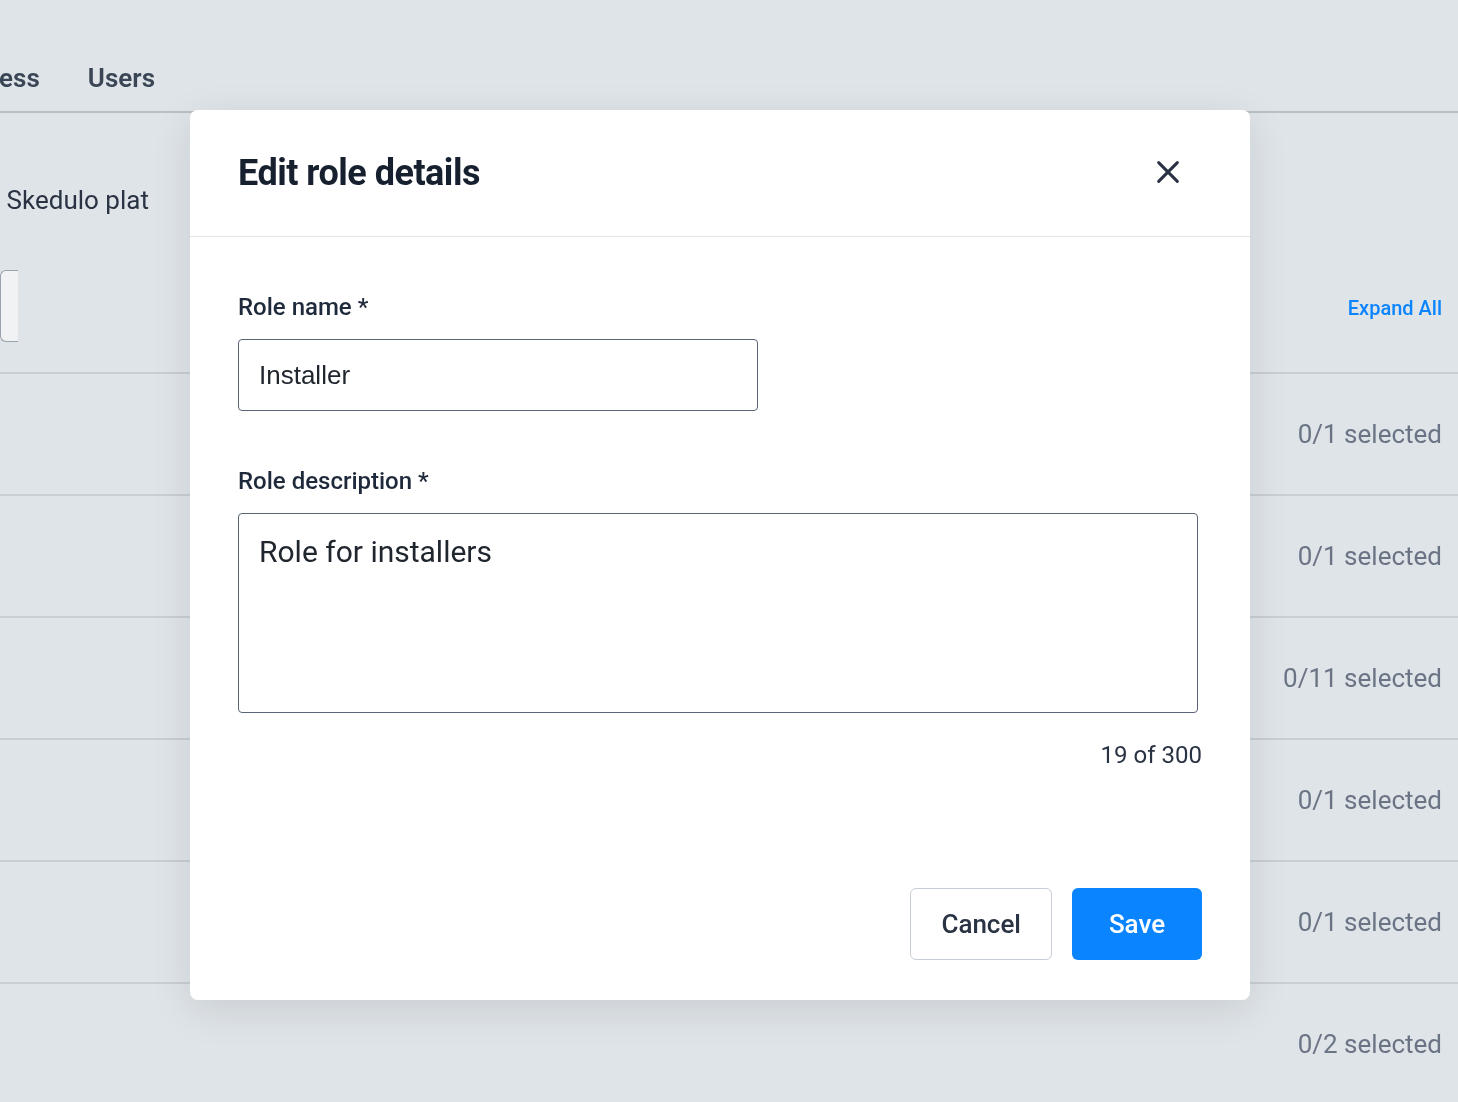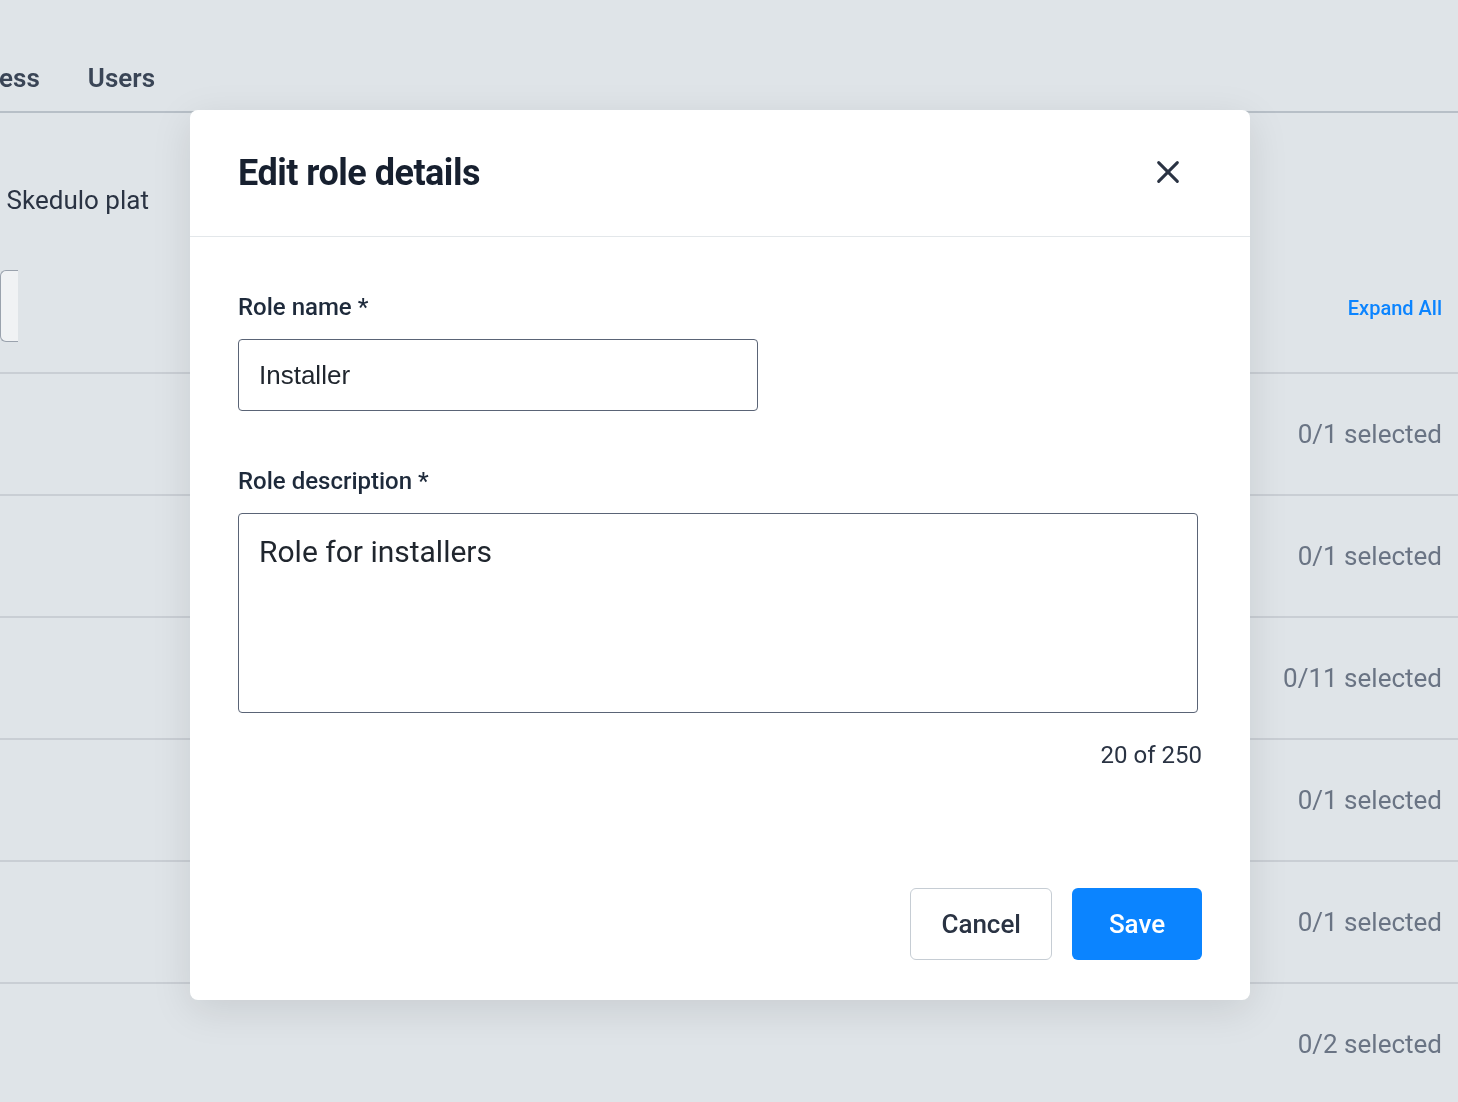--- a/index.html
+++ b/index.html
@@ -244,21 +244,21 @@
 
   <div class="modal-body">
     <div class="name-group">
       <div class="field-label">Role name *</div>
       <input type="text" class="text-input" value="Installer" style="">
     </div>
 
     <div class="desc-group">
       <div class="field-label">Role description *</div>
       <textarea class="textarea" style="">Role for installers</textarea>
-      <div class="char-count">20 of 250</div>
+      <div class="char-count">19 of 300</div>
     </div>
   </div>
 
   <div class="modal-footer">
     <button class="btn btn-cancel">Cancel</button>
     <button class="btn btn-save">Save</button>
   </div>
 </div>
 
 </body></html>

